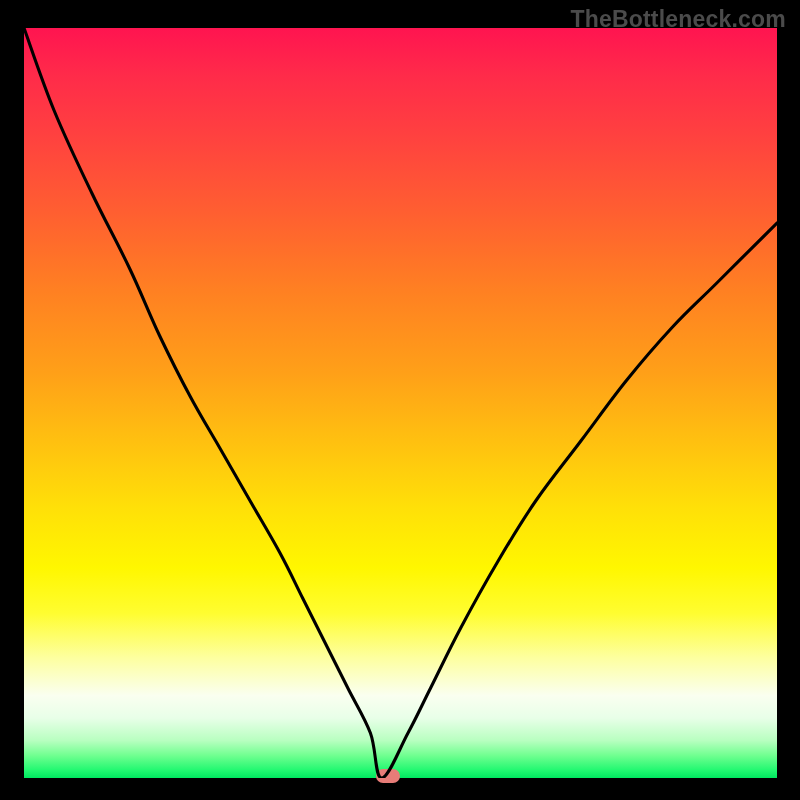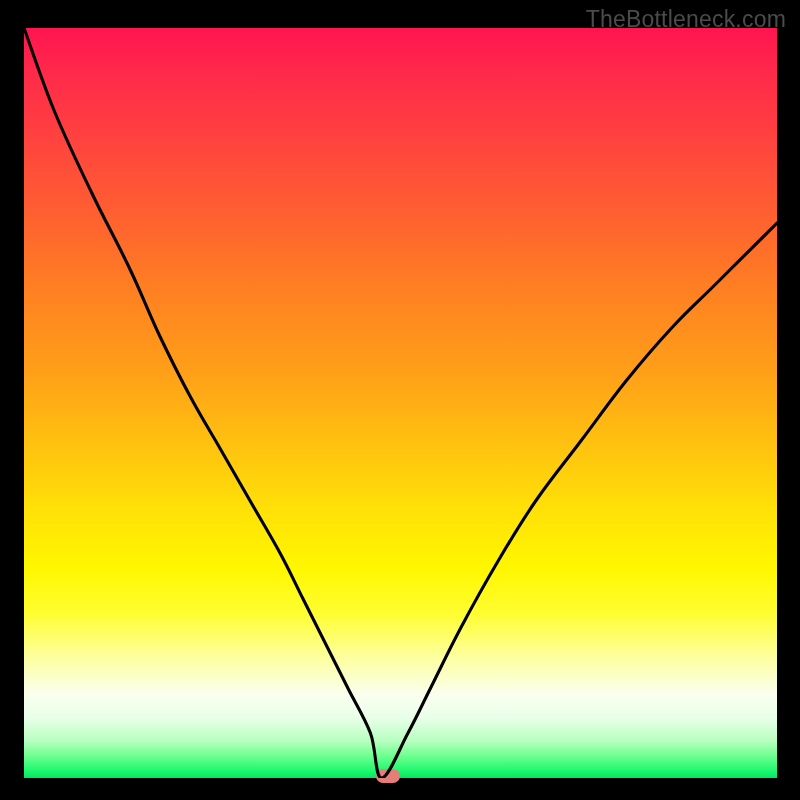--- a/index.html
+++ b/index.html
@@ -16,21 +16,21 @@
     width: 800px;
     height: 800px;
     background: #000;
   }
   .watermark {
     position: absolute;
     top: 6px;
     right: 14px;
     color: #4b4b4b;
     font-size: 23px;
-    font-weight: 400;
+    font-weight: 700;
     letter-spacing: 0.2px;
     z-index: 30;
   }
   .plot {
     position: absolute;
     left: 24px;
     top: 28px;
     width: 753px;
     height: 750px;
     background: linear-gradient(to bottom,

